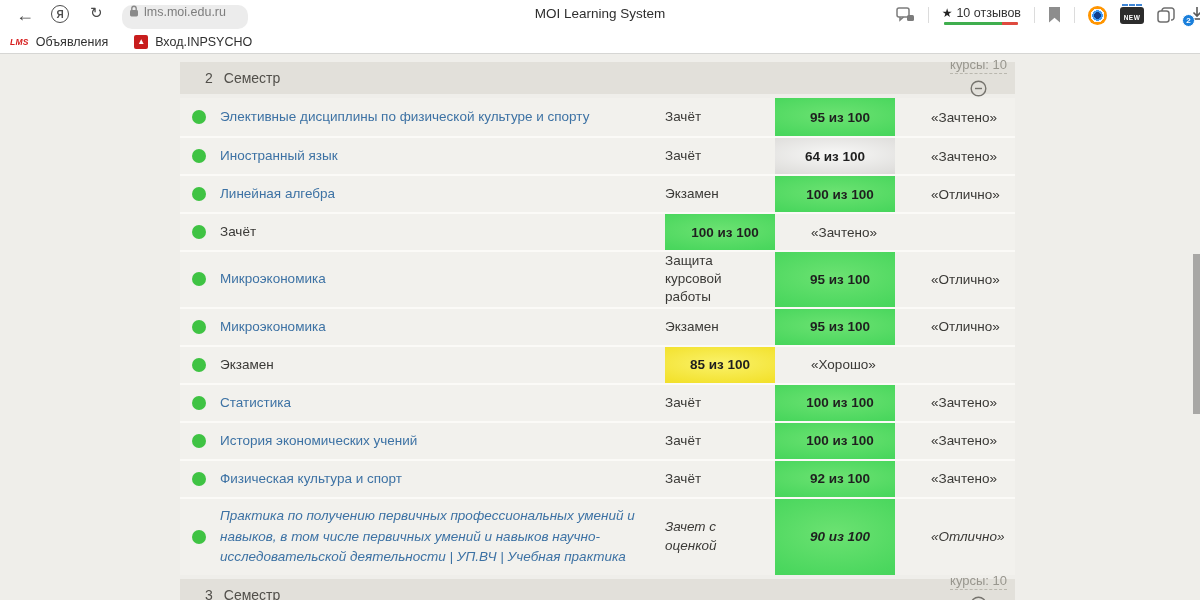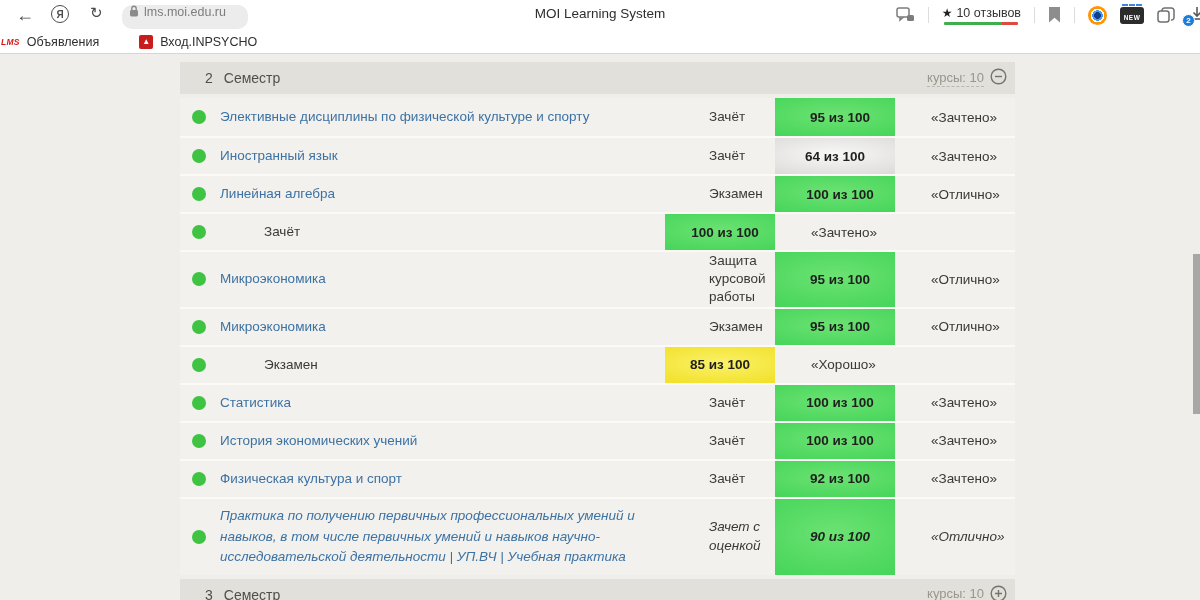--- a/index.html
+++ b/index.html
@@ -26,46 +26,46 @@
   .reviews-bar { width:74px; height:3px; margin-top:2px; background:linear-gradient(to right,#3fae4e 0 79%, #de4a3f 79% 100%); border-radius:1px; }
   .ext-circle { width:19px; height:19px; border-radius:50%; cursor:pointer;
     background:radial-gradient(circle at 50% 50%, #123f8c 0 24%, #3f9bf4 24% 38%, #f4f6fa 38% 52%, #ff9500 52% 74%, #e64a2e 74% 100%); }
   .ext-new { position:relative; width:24px; height:17px; background:#2c2c2c; border-radius:3px; display:flex; align-items:flex-end; justify-content:center; cursor:pointer; }
   .ext-new::before { content:""; position:absolute; top:-3px; left:2px; right:2px; border-top:2px dashed #3f86d6; }
   .ext-new-label { color:#fff; font-size:6.5px; font-weight:bold; letter-spacing:.5px; padding-bottom:3px; }
   .dl-wrap { position:relative; width:18px; height:20px; cursor:pointer; }
   .dl-badge { position:absolute; left:-6px; bottom:-2px; width:13px; height:13px; border-radius:50%; background:#1a7fdb; border:1.5px solid #fff; color:#fff; font-size:8px; font-weight:bold; display:flex; align-items:center; justify-content:center; }
 
   
-  .bookmarks { position:absolute; top:30px; left:0; width:998px; height:23px; background:#fff; display:flex; align-items:center; gap:40px; padding-left:1px; }
+  .bookmarks { position:absolute; top:30px; left:0; width:998px; height:23px; background:#fff; display:flex; align-items:center; gap:26px; padding-left:10px; }
   .bm-item { display:flex; align-items:center; gap:7px; cursor:pointer; }
   .bm-label { font-size:12.5px; color:#2f2f2f; }
   .fav-lms { font-size:8.5px; font-weight:bold; color:#d61b1b; letter-spacing:.3px; font-style:italic; }
   .fav-emblem { width:14px; height:14px; background:#c81d1d; border-radius:2px; display:flex; align-items:center; justify-content:center; color:#fff; font-size:8px; line-height:1; }
 
   
   .content { position:absolute; top:54px; left:0; width:1200px; height:546px; background:#efeeea; }
   .table-wrap { position:absolute; left:180px; top:0; width:835px; }
 
   .sem-header { display:flex; align-items:center; height:32px; background:#e2e0da; padding:0 8px 0 25px; color:#514f4a; font-size:14px; }
   .sem-header.top { margin-top:8px; margin-bottom:4px; }
   .sem-header.bottom { margin-top:4px; }
   .sem-num { margin-right:11px; }
-  .sem-right { margin-left:auto; display:flex; align-items:center; gap:6px; cursor:pointer; }
+  .sem-right { margin-left:auto; display:flex; align-items:center; gap:6px; cursor:pointer;flex-direction:column; }
   .courses-label { font-size:13px; color:#98968e; border-bottom:1px dashed #b9b7ae; padding-bottom:1px; }
   .circle-btn { display:block; }
 
   .row { display:grid; grid-template-columns:40px 445px 110px 120px 1fr; align-items:center; min-height:38px; background:#f2f1ed; border-top:2px solid #fbfaf7; }
   .row:first-child { border-top:none; }
   .row.tall { min-height:54px; }
   .row.xtall { min-height:78px;font-style:italic; }
   .dot-cell { display:flex; align-items:center; justify-content:flex-start; padding-left:12px; height:100%; }
   .dot { width:14px; height:14px; border-radius:50%; background:#3fc343; }
   .name-cell { font-size:13.5px; line-height:1.5; color:#3d72a4; cursor:pointer; padding:6px 14px 6px 0; }
-  .type-cell { font-size:13.5px; line-height:1.35; color:#3a3936; padding-right:12px;margin-left:44px; }
+  .type-cell { font-size:13.5px; line-height:1.35; color:#3a3936; padding-right:12px; }
   .score-cell { align-self:stretch; display:flex; align-items:center; justify-content:center; font-size:13.5px; font-weight:bold; color:#1f1f1f; }
   .score-cell.green  { background:radial-gradient(ellipse 130% 105% at 50% 45%, #6ce272 0%, #4bd75e 55%, #3bce52 100%);padding-left:10px; }
   .score-cell.yellow { background:radial-gradient(ellipse 130% 105% at 50% 45%, #faf26a 0%, #f3e230 55%, #eed61b 100%); }
   .score-cell.silver { background:radial-gradient(ellipse 130% 105% at 50% 45%, #f8f8f7 0%, #e0dfdd 55%, #c7c6c4 100%); }
   .grade-cell { font-size:13.5px; color:#3a3936; padding-left:8px;margin-left:28px; }
 
   
   .scroll-thumb { position:absolute; right:0; top:200px; width:7px; height:160px; background:#a8a7a5; cursor:grab; }
 </style>
 </head>

